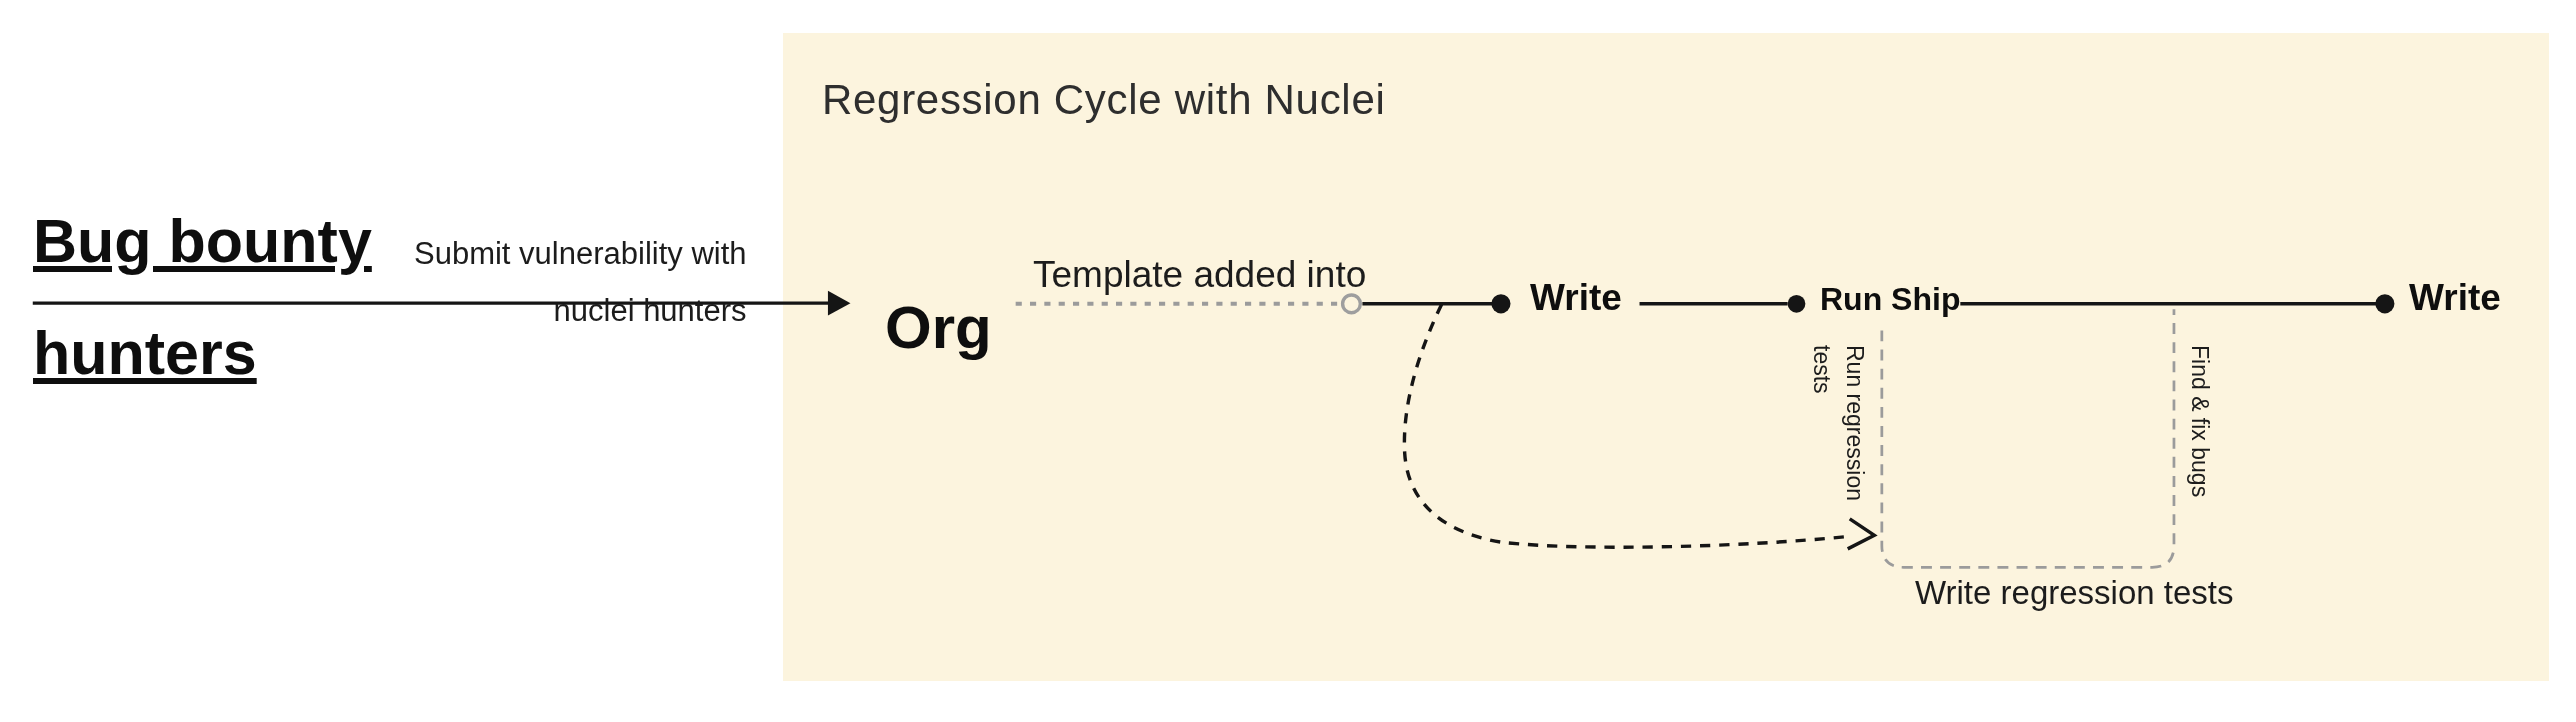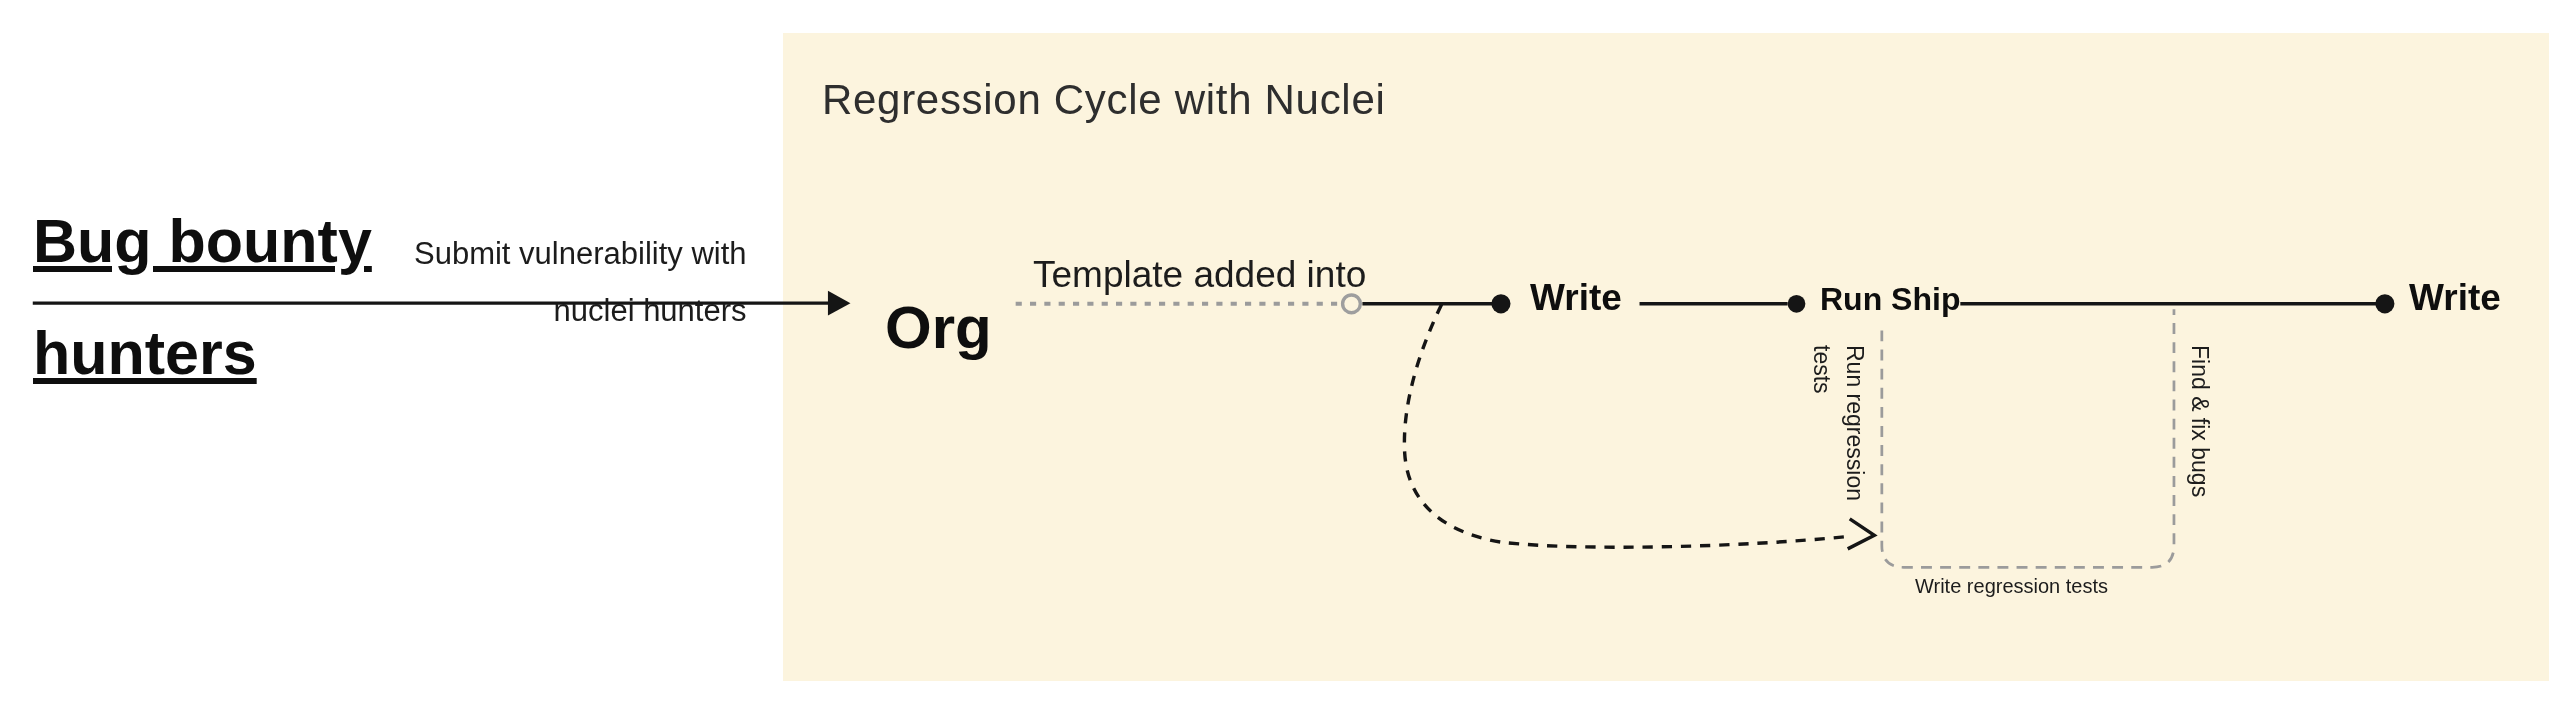--- a/index.html
+++ b/index.html
@@ -49,21 +49,21 @@
     position: absolute;
     writing-mode: vertical-rl;
     font-size: 23px; color: #1C1C1C;
     line-height: 33px;
     white-space: nowrap;
   }
   .vlabel span { display: block; }
   .vlabel-run  { left: 1805px; top: 345px; }
   .vlabel-find { left: 2183px; top: 345px; }
 
-  .write-label { left: 1915px; top: 576px; font-size: 20px; color: #1C1C1C; }
+  .write-label { left: 1915px; top: 576px; font-size: 33px; color: #1C1C1C; }
 
   svg.overlay { position: absolute; left: 0; top: 0; }
   .ink-stroke   { stroke: var(--ink); fill: none; }
   .ink-fill     { fill: var(--ink); stroke: none; }
   .muted-stroke { stroke: var(--muted); fill: none; }
 </style>
 </head>
 <body>
 
 <div class="stage">

